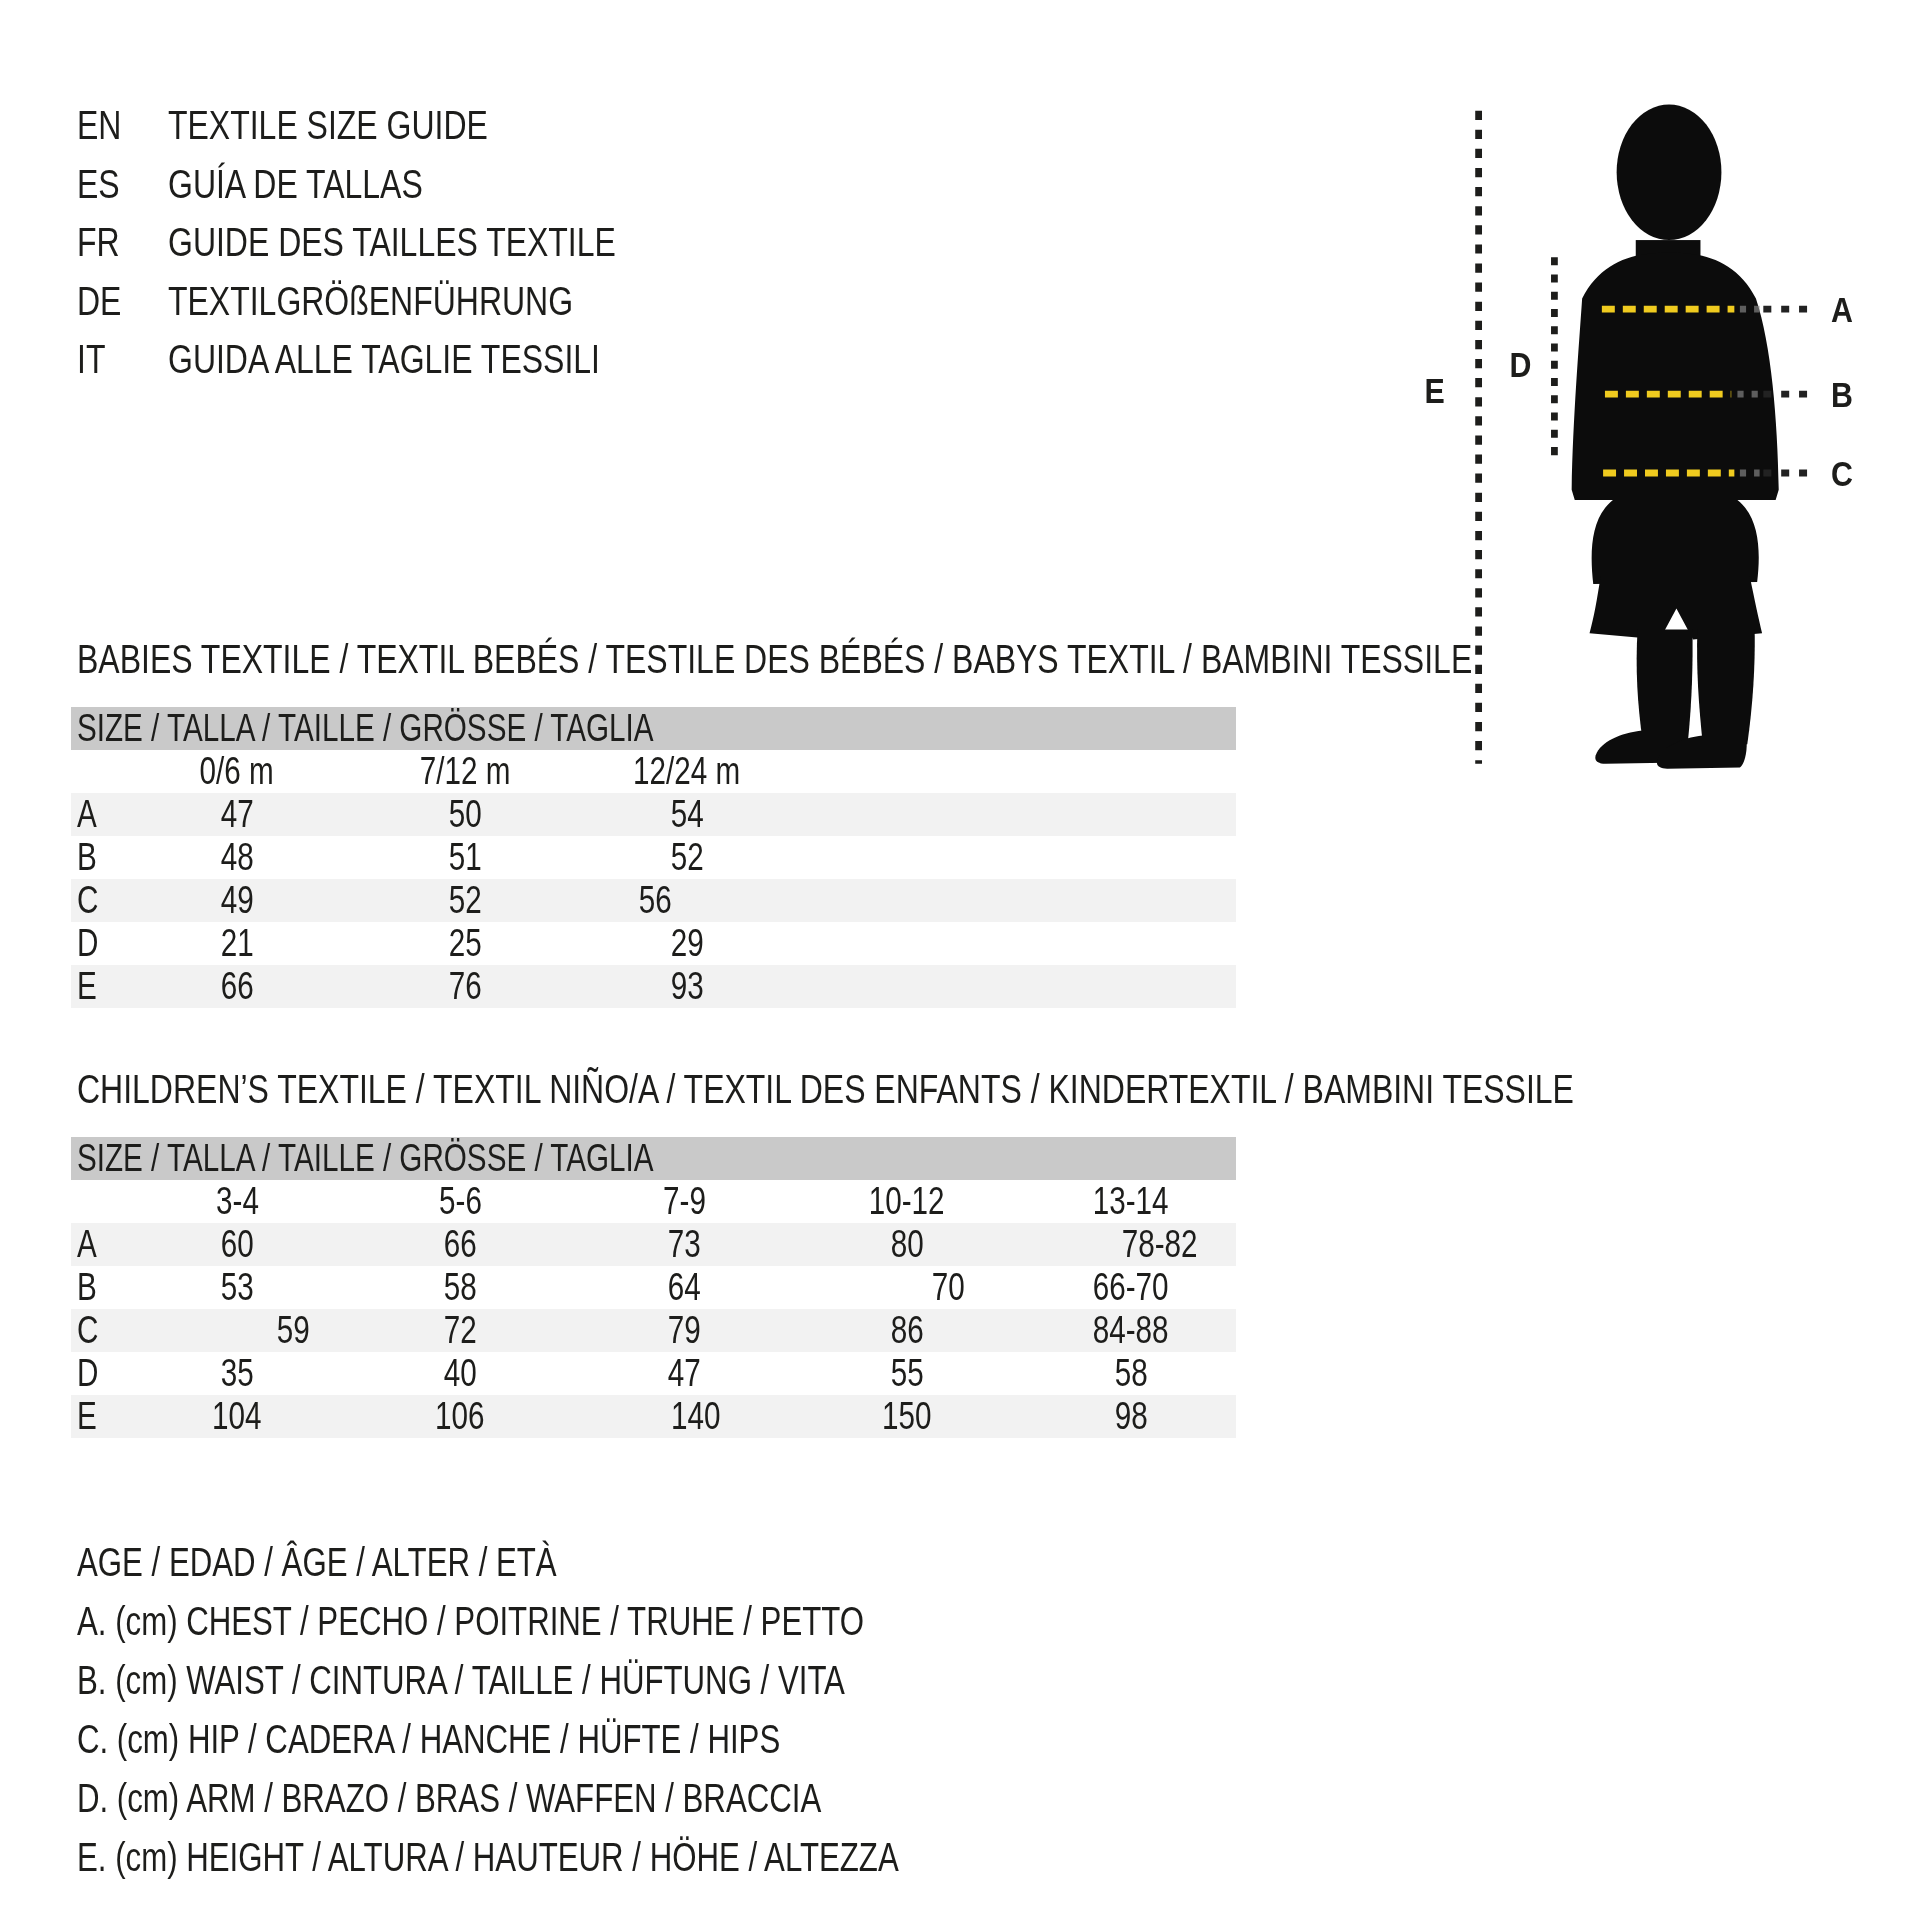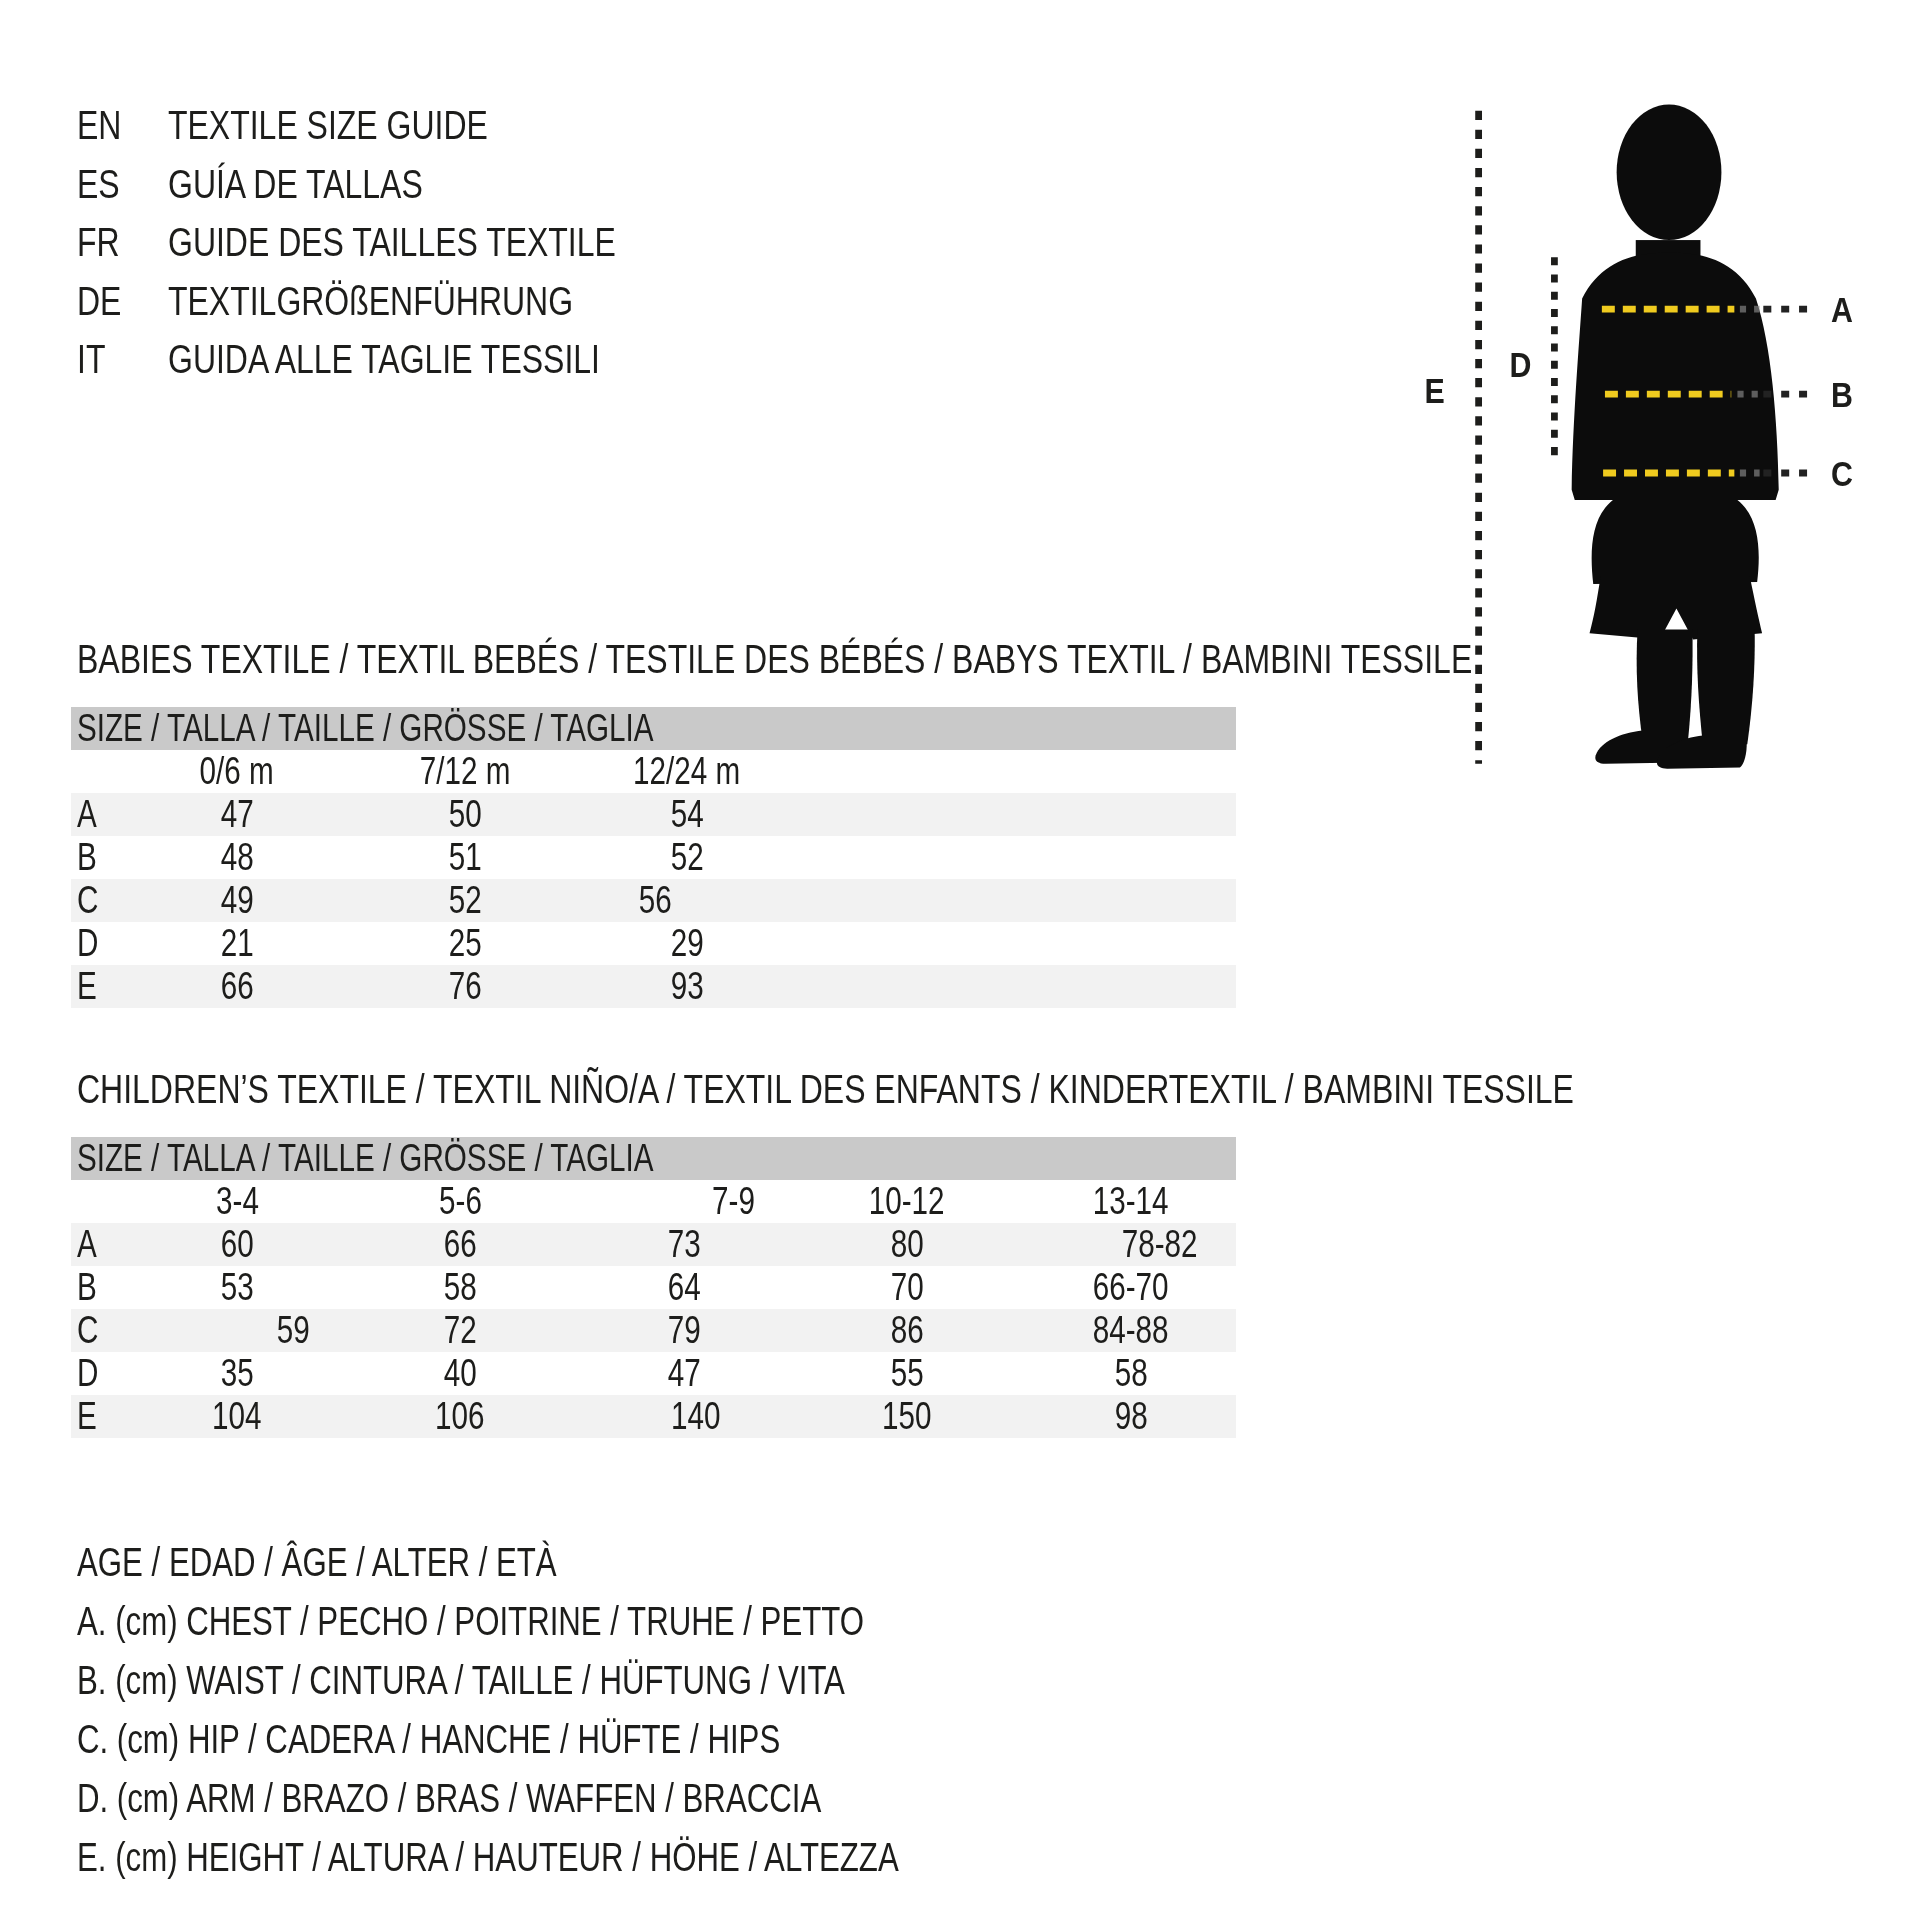--- a/index.html
+++ b/index.html
@@ -163,39 +163,39 @@
   <div class="sec-title" style="top:1068px;">
     <span class="cx">CHILDREN’S TEXTILE / TEXTIL NIÑO/A / TEXTIL DES ENFANTS / KINDERTEXTIL / BAMBINI TESSILE</span>
   </div>
   <div class="sizetable" id="children-table" style="top:1137px;">
     <div class="thead">
       <span class="cx">SIZE / TALLA / TAILLE / GRÖSSE / TAGLIA</span>
     </div>
     <div class="tcolrow js-colrow">
         <div class="cell" style="left: 89px;"><span class="cxc">3-4</span></div>
         <div class="cell" style="left: 312px;"><span class="cxc">5-6</span></div>
-        <div class="cell" style="left: 536px; text-align: right;"><span class="cxc">7-9</span></div>
+        <div class="cell" style="left: 536px;"><span class="cxc">7-9</span></div>
         <div class="cell" style="left: 759px;"><span class="cxc">10-12</span></div>
         <div class="cell" style="left: 983px;"><span class="cxc">13-14</span></div>
       </div>
     <div class="js-tbody">
         <div class="trow alt">
           <span class="rowlabel"><span class="cx">A</span></span>
           <div class="cell" style="left: 89px;"><span class="cxc">60</span></div>
           <div class="cell" style="left: 312px;"><span class="cxc">66</span></div>
           <div class="cell" style="left: 536px;"><span class="cxc">73</span></div>
           <div class="cell" style="left: 759px;"><span class="cxc">80</span></div>
           <div class="cell" style="left: 983px; text-align: right;"><span class="cxc">78-82</span></div>
         </div>
         <div class="trow">
           <span class="rowlabel"><span class="cx">B</span></span>
           <div class="cell" style="left: 89px;"><span class="cxc">53</span></div>
           <div class="cell" style="left: 312px;"><span class="cxc">58</span></div>
           <div class="cell" style="left: 536px;"><span class="cxc">64</span></div>
-          <div class="cell" style="left: 759px;"><span class="cxc">70</span></div>
+          <div class="cell" style="left: 800px;"><span class="cxc">70</span></div>
           <div class="cell" style="left: 983px;"><span class="cxc">66-70</span></div>
         </div>
         <div class="trow alt">
           <span class="rowlabel"><span class="cx">C</span></span>
           <div class="cell" style="left: 89px; text-align: right;"><span class="cxc">59</span></div>
           <div class="cell" style="left: 312px;"><span class="cxc">72</span></div>
           <div class="cell" style="left: 536px;"><span class="cxc">79</span></div>
           <div class="cell" style="left: 759px;"><span class="cxc">86</span></div>
           <div class="cell" style="left: 983px;"><span class="cxc">84-88</span></div>
         </div>

